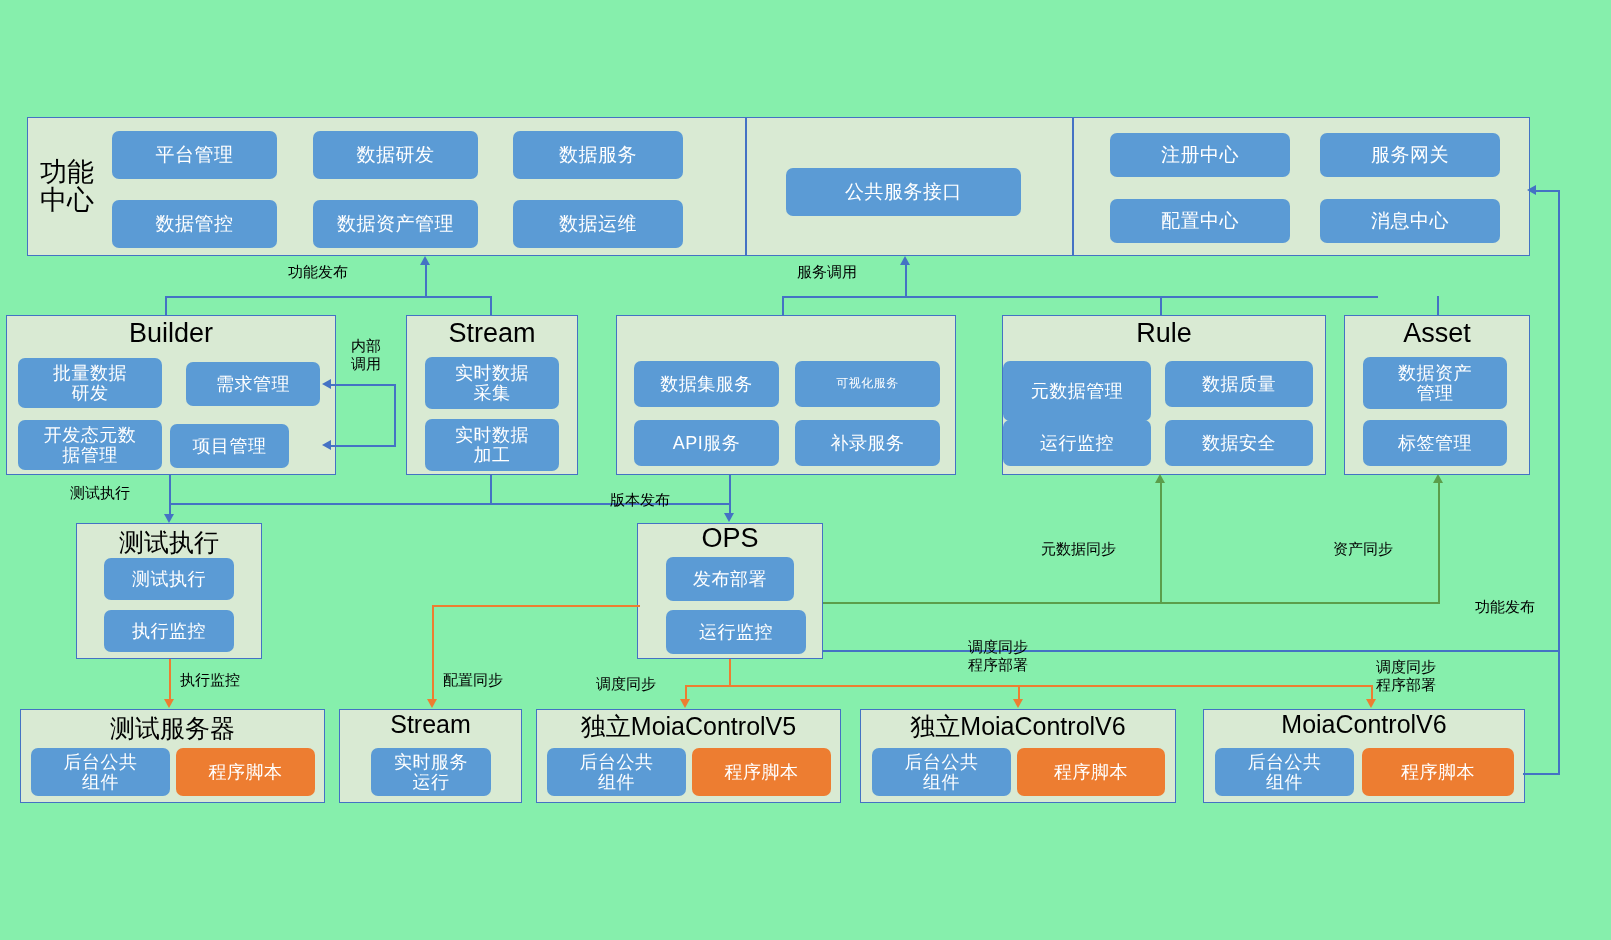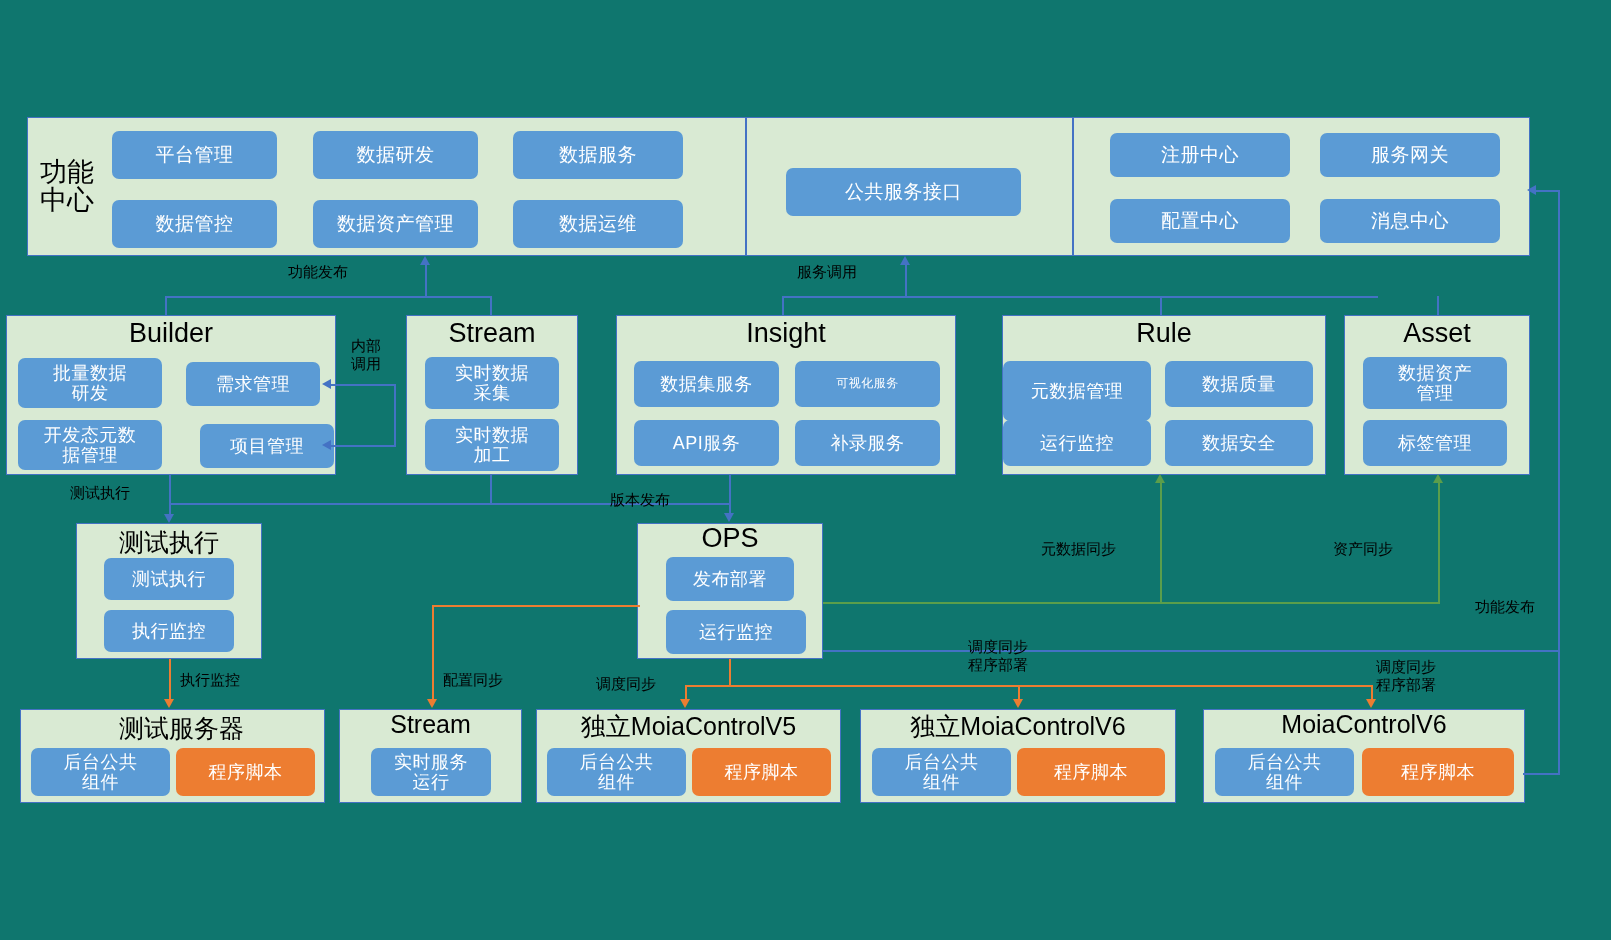--- a/index.html
+++ b/index.html
@@ -1,17 +1,17 @@
 <!DOCTYPE html>
 <html><head>
 <meta charset="utf-8">
 <style>
   html,body{margin:0;padding:0;background:#ffffff;}
   body{font-family:"Liberation Sans","DejaVu Sans",sans-serif;}
-  #stage{position:relative;width:1611px;height:940px;background:#0f766e;overflow:hidden;}
+  #stage{position:relative;width:1611px;height:940px;background:#86efac;overflow:hidden;}
 
   
   .panel{position:absolute;box-sizing:border-box;background:#d9ead3;border:1.6px solid #4472c4;}
   .band{position:absolute;box-sizing:border-box;background:#d9ead3;border:1.6px solid #4472c4;}
   .seg-div{position:absolute;width:1.6px;background:#4472c4;}
 
   
   .chip{position:absolute;box-sizing:border-box;background:#5b9bd5;color:#ffffff;
         border-radius:7px;display:flex;align-items:center;justify-content:center;
         text-align:center;line-height:1.12;font-weight:400;letter-spacing:.5px;}
@@ -66,31 +66,30 @@
   <div class="chip" style="left:1110px;top:199px;width:180px;height:44px;font-size:19px;">配置中心</div>
   <div class="chip" style="left:1320px;top:199px;width:180px;height:44px;font-size:19px;">消息中心</div>
 
   <div class="panel" style="left:6px;top:315px;width:330px;height:160px;"></div>
   <div class="ptitle" style="left:6px;top:318px;width:330px;font-size:27px;">Builder</div>
   <div class="chip chip-wrap" style="left:18px;top:358px;width:144px;height:50px;font-size:18px;">批量数据
 研发</div>
   <div class="chip chip-wrap" style="left:186px;top:362px;width:134px;height:44px;font-size:18px;">需求管理</div>
   <div class="chip chip-wrap" style="left:18px;top:420px;width:144px;height:50px;font-size:18px;">开发态元数
 据管理</div>
-  <div class="chip chip-wrap" style="left:200px;top:424px;width:134px;height:44px;font-size:18px;">项目管理</div>
+  <div class="chip chip-wrap" style="left:170px;top:424px;width:119px;height:44px;font-size:18px;">项目管理</div>
 
   <div class="panel" style="left:406px;top:315px;width:172px;height:160px;"></div>
   <div class="ptitle" style="left:406px;top:318px;width:172px;font-size:27px;">Stream</div>
   <div class="chip chip-wrap" style="left:425px;top:357px;width:134px;height:52px;font-size:18px;">实时数据
 采集</div>
   <div class="chip chip-wrap" style="left:425px;top:419px;width:134px;height:52px;font-size:18px;">实时数据
 加工</div>
 
   <div class="panel" style="left:616px;top:315px;width:340px;height:160px;"></div>
-  <div class="ptitle" style="left:616px;top:318px;width:340px;font-size:27px;">Insight</div>
   <div class="chip" style="left:634px;top:361px;width:145px;height:46px;font-size:18px;">数据集服务</div>
   <div class="chip" style="left:795px;top:361px;width:145px;height:46px;font-size:12px;">可视化服务</div>
   <div class="chip" style="left:634px;top:420px;width:145px;height:46px;font-size:18px;">API服务</div>
   <div class="chip" style="left:795px;top:420px;width:145px;height:46px;font-size:18px;">补录服务</div>
 
   <div class="panel" style="left:1002px;top:315px;width:324px;height:160px;"></div>
   <div class="ptitle" style="left:1002px;top:318px;width:324px;font-size:27px;">Rule</div>
   <div class="chip" style="left:1003px;top:361px;width:148px;height:60px;font-size:18px;">元数据管理</div>
   <div class="chip" style="left:1165px;top:361px;width:148px;height:46px;font-size:18px;">数据质量</div>
   <div class="chip" style="left:1003px;top:420px;width:148px;height:46px;font-size:18px;">运行监控</div>
@@ -106,21 +105,21 @@
   <div class="ptitle" style="left:76px;top:526px;width:186px;font-size:25px;">测试执行</div>
   <div class="chip" style="left:104px;top:558px;width:130px;height:42px;font-size:18px;">测试执行</div>
   <div class="chip" style="left:104px;top:610px;width:130px;height:42px;font-size:18px;">执行监控</div>
 
   <div class="panel" style="left:637px;top:523px;width:186px;height:136px;"></div>
   <div class="ptitle" style="left:637px;top:523px;width:186px;font-size:27px;">OPS</div>
   <div class="chip" style="left:666px;top:557px;width:128px;height:44px;font-size:18px;">发布部署</div>
   <div class="chip" style="left:666px;top:610px;width:140px;height:44px;font-size:18px;">运行监控</div>
 
   <div class="panel" style="left:20px;top:709px;width:305px;height:94px;"></div>
-  <div class="ptitle" style="left:20px;top:712px;width:305px;font-size:25px;padding-left:9px;">测试服务器</div>
+  <div class="ptitle" style="left:20px;top:712px;width:305px;font-size:25px;">测试服务器</div>
   <div class="chip chip-wrap" style="left:31px;top:748px;width:139px;height:48px;font-size:18px;">后台公共
 组件</div>
   <div class="chip orange" style="left:176px;top:748px;width:139px;height:48px;font-size:18px;">程序脚本</div>
 
   <div class="panel" style="left:339px;top:709px;width:183px;height:94px;"></div>
   <div class="ptitle" style="left:339px;top:710px;width:183px;font-size:25px;">Stream</div>
   <div class="chip chip-wrap" style="left:371px;top:748px;width:120px;height:48px;font-size:18px;">实时服务
 运行</div>
 
   <div class="panel" style="left:536px;top:709px;width:305px;height:94px;"></div>

